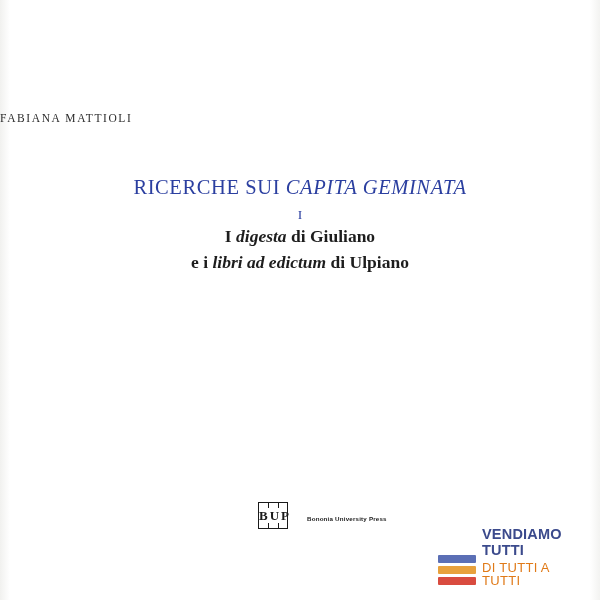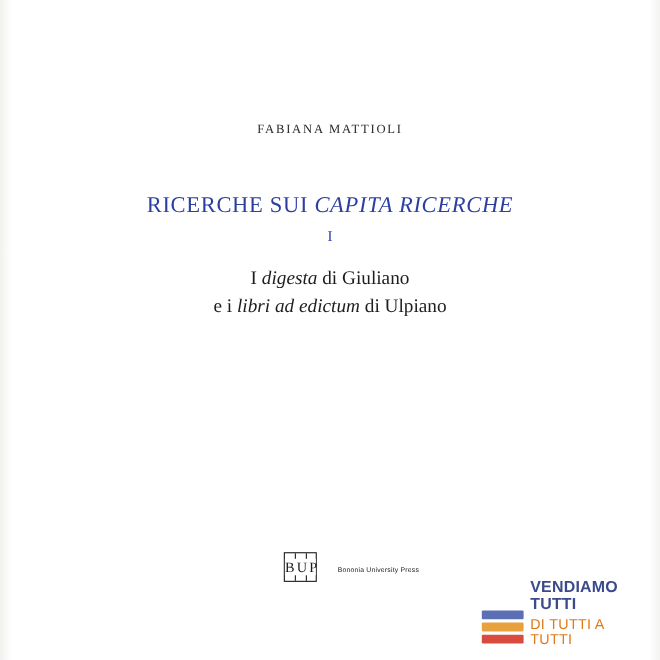--- a/index.html
+++ b/index.html
@@ -36,21 +36,21 @@
     width: 10px;
     background: linear-gradient(to left, #f3f3f1, #ffffff);
     pointer-events: none;
   }
 
   .author {
     position: absolute;
     top: 112px;
     left: 0;
     width: 600px;
-    text-align: center;
+    text-align: left;
     font-family: "Liberation Serif", serif;
     font-size: 11.5px;
     letter-spacing: 1.6px;
     color: #2b2b2b;
   }
 
   .title-block {
     position: absolute;
     top: 176px;
     left: 0;
@@ -67,38 +67,40 @@
   .main-title .ital {
     font-style: italic;
   }
   .volume-number {
     margin-top: 8px;
     font-family: "Liberation Serif", serif;
     font-size: 13.5px;
     color: #2b3fa0;
   }
   .subtitle {
-    margin-top: 16px;
+    margin-top: 0;
     font-family: "Liberation Serif", serif;
     font-size: 17.5px;
     color: #1d1d1d;
     line-height: 1.5;
+    font-weight: bold;
   }
   .subtitle .ital {
     font-style: italic;
   }
 
   
   .logo-bup {
     position: absolute;
     top: 502px;
     left: 258px;
     display: flex;
     align-items: flex-end;
     gap: 19px;
+    font-weight: bold;
   }
   .bup-mark {
     position: relative;
     width: 30px;
     height: 27px;
     border: 1.4px solid #1a1a1a;
     box-sizing: border-box;
   }
   .bup-mark .vbar {
     position: absolute;
@@ -178,21 +180,21 @@
 </style>
 </head>
 <body>
 
 <div class="page">
 
   <div class="author">FABIANA MATTIOLI</div>
 
   <div class="title-block">
     <div class="main-title" style="color: rgb(43, 63, 160);">
-      <span>RICERCHE SUI </span><span class="ital">CAPITA RICERCHE</span>
+      <span>RICERCHE SUI </span><span class="ital">CAPITA GEMINATA</span>
     </div>
     <div class="volume-number" style="color: rgb(43, 63, 160);">I</div>
     <div class="subtitle">
       <div>
         <span>I </span><span class="ital">digesta</span><span> di Giuliano</span>
       </div>
       <div>
         <span>e i </span><span class="ital">libri ad edictum</span><span> di Ulpiano</span>
       </div>
     </div>

